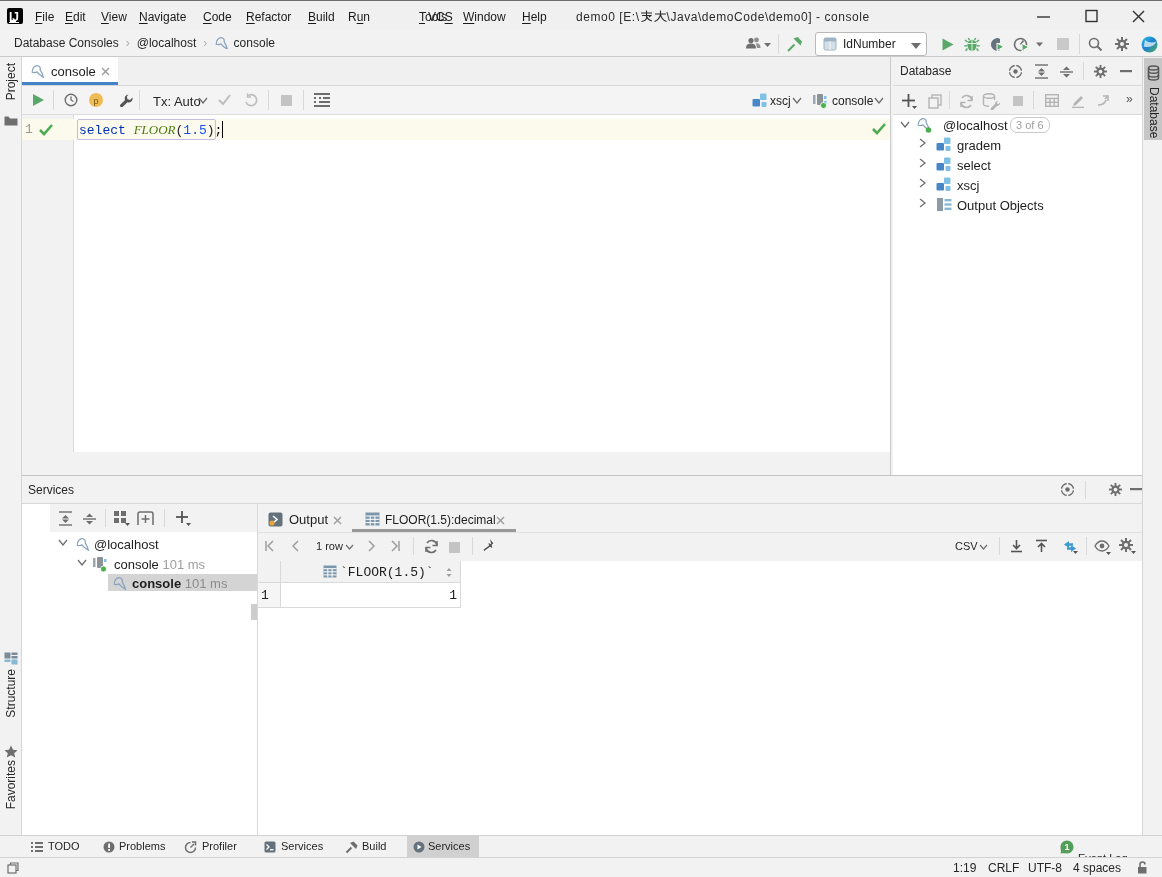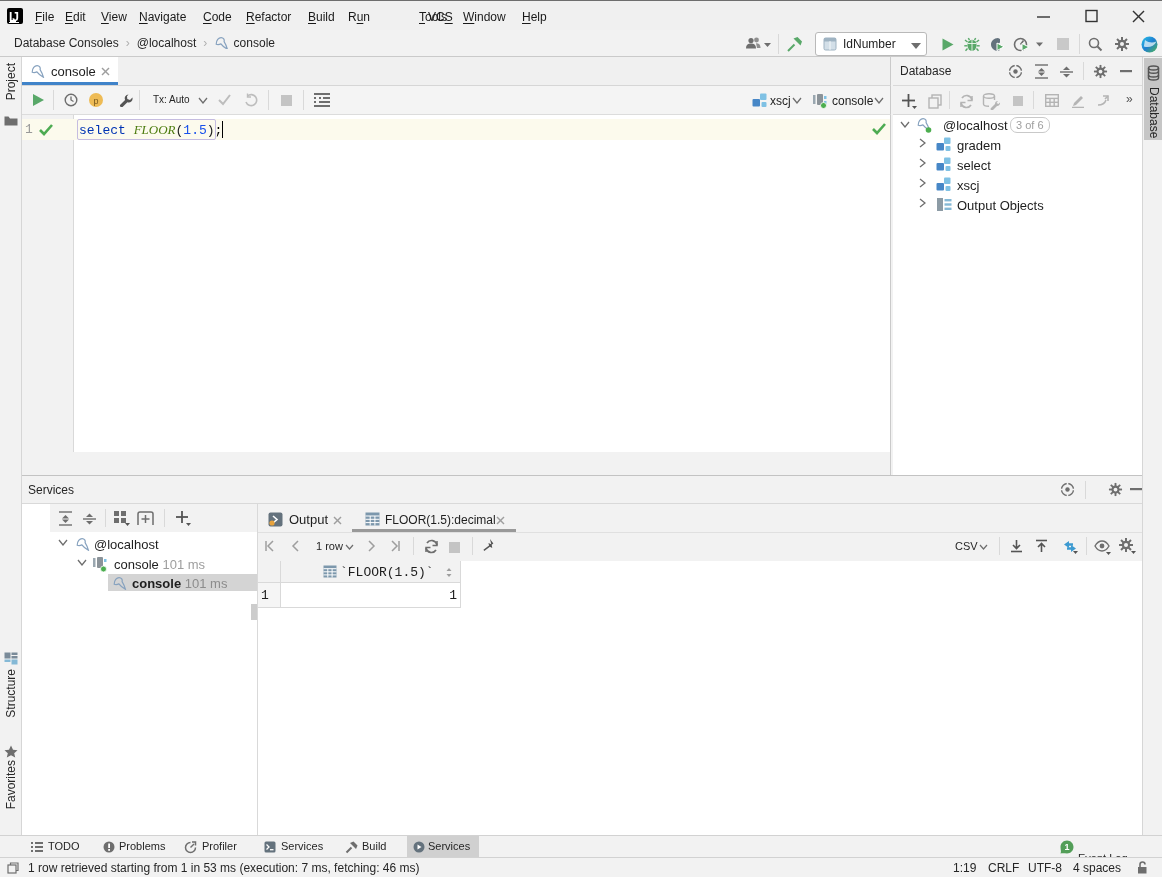--- a/index.html
+++ b/index.html
@@ -69,20 +69,26 @@
   <div class="menu" style="left:101px;"><span class="u">V</span>iew</div>
   <div class="menu" style="left:139px;"><span class="u">N</span>avigate</div>
   <div class="menu" style="left:203px;"><span class="u">C</span>ode</div>
   <div class="menu" style="left:246px;"><span class="u">R</span>efactor</div>
   <div class="menu" style="left:308px;"><span class="u">B</span>uild</div>
   <div class="menu" style="left:348px;">R<span class="u">u</span>n</div>
   <div class="menu" style="left:383px;margin-left:36px;"><span class="u">T</span>ools</div>
   <div class="menu" style="left:428px;">VC<span class="u">S</span></div>
   <div class="menu" style="left:463px;"><span class="u">W</span>indow</div>
   <div class="menu" style="left:522px;"><span class="u">H</span>elp</div>
+  <div class="abs" style="left:576px;top:9px;font-size:12px;color:#2b2b2b;letter-spacing:0.55px;">demo0 [E:\<svg width="27" height="12" viewBox="0 0 27 12" style="display:inline-block;vertical-align:-1px;">
+        <g stroke="#2b2b2b" stroke-width="1.1" fill="none">
+          <path d="M1,3 h11 M6.5,0.5 v2 M2,5.5 h9 M6.5,3 v5 C6.5,10 4,11 1.5,11.5 M6.5,6 C7.5,9 10,10.5 12,11 M9,7 l2.5,-2"></path>
+          <path d="M15,4 h11 M20.5,0.5 V4 M20.5,4 C20,7.5 17.5,10.5 14.5,11.5 M20.5,4 C21,7.5 23.5,10.5 26.5,11.5"></path>
+        </g>
+      </svg>\Java\demoCode\demo0] - console</div>
   <svg class="abs" style="left:1036px;top:8px;" width="112" height="16" viewBox="0 0 112 16">
     <line x1="1" y1="8" x2="14" y2="8" stroke="#333" stroke-width="1.4"></line>
     <rect x="50" y="1.5" width="11" height="11" fill="none" stroke="#333" stroke-width="1.4"></rect>
     <line x1="97" y1="2" x2="108" y2="13" stroke="#333" stroke-width="1.4"></line>
     <line x1="108" y1="2" x2="97" y2="13" stroke="#333" stroke-width="1.4"></line>
   </svg>
 </div>
 <div class="abs" id="toolbar2">
   <div id="crumbs">Database Consoles<span class="sep">›</span>@localhost<span class="sep">›</span><svg width="16" height="13" viewBox="0 0 16 13" style="display:inline-block;vertical-align:-2px;">
         <path d="M2.2,8.2 C2.2,4.2 4.6,1.6 7.1,1.6 C9.6,1.6 10.6,3.6 10.1,5.6 C11.6,8 12.7,10.6 13.4,13.2 C10.6,11.6 8.3,9.9 6.9,7.9 C5.1,8.7 3.4,8.7 2.2,8.2 Z" fill="none" stroke="#87a2bf" stroke-width="1.2"></path>
@@ -215,21 +221,21 @@
       <path d="M7,3.5 V7 L9.5,8.5" fill="none" stroke="#6e6e6e" stroke-width="1.3"></path>
     </svg>
   <svg class="icn" style="left:67px;top:7px;" width="14" height="14" viewBox="0 0 14 14">
       <circle cx="7" cy="7" r="7" fill="#eebb55"></circle>
       <text x="7" y="10.5" text-anchor="middle" font-size="9" font-family="Liberation Sans" fill="#7a5a1e">p</text>
     </svg>
   <svg class="icn" style="left:97px;top:7px;" width="14" height="14" viewBox="0 0 14 14">
       <path d="M9.5,1.5 a3.8,3.8 0 0 0 -3.4,5.4 L1.5,11.5 a1.6,1.6 0 0 0 2.3,2.3 L8.4,9.2 a3.8,3.8 0 0 0 5,-4.6 L11,7 L8.3,6 L8,3.2 Z" fill="#555"></path>
     </svg>
   <div class="abs" style="left:117px;top:4px;width:1px;height:20px;background:#d9d9d9;"></div>
-  <div class="abs" style="left:131px;top:8px;font-size:10px;color:#262626;">Tx: Auto</div>
+  <div class="abs" style="left:131px;top:8px;font-size:13px;color:#262626;">Tx: Auto</div>
   <svg class="icn" style="left:176px;top:11px;" width="10" height="7" viewBox="0 0 10 7">
       <path d="M1,1 L5,6 L9,1" fill="none" stroke="#6e6e6e" stroke-width="1.3"></path>
     </svg>
   <svg class="icn" style="left:196px;top:8px;" width="13" height="12" viewBox="0 0 13 12">
       <path d="M1,6 L5,10 L12,1" fill="none" stroke="#bdbdbd" stroke-width="2"></path>
     </svg>
   <svg class="icn" style="left:222px;top:7px;" width="14" height="14" viewBox="0 0 14 14">
       <path d="M3.5,3 A5.5,5.5 0 1 1 2,9" fill="none" stroke="#bdbdbd" stroke-width="1.6"></path>
       <path d="M3.5,0.5 V4 H7" fill="none" stroke="#bdbdbd" stroke-width="1.4"></path>
     </svg>
@@ -697,21 +703,20 @@
       <path d="M7,0.5 C10.6,0.5 13.5,3.4 13.5,7 C13.5,10.6 10.6,13.5 7,13.5 C5,13.5 3,13 0.5,13.5 C1.5,11.5 0.5,10 0.5,7 C0.5,3.4 3.4,0.5 7,0.5 Z" fill="#539e58"></path>
       <text x="7" y="10.3" text-anchor="middle" font-size="9" font-weight="bold" fill="#fff" font-family="Liberation Sans">1</text>
     </svg>
   <div class="bitem" style="left:1078px;margin-top:12px;">Event Log</div>
 </div>
 <div class="abs" id="statusbar">
   <svg class="icn" style="left:7px;top:4px;" width="12" height="12" viewBox="0 0 12 12">
       <rect x="1" y="3" width="8" height="8" fill="none" stroke="#6e6e6e" stroke-width="1.2"></rect>
       <path d="M3.5,3 V1 H11 V8.5 H9" fill="none" stroke="#6e6e6e" stroke-width="1.2"></path>
     </svg>
-  <div class="abs" style="left:28px;top:3px;font-size:12px;color:#262626;">1 row retrieved starting from 1 in 53 ms (execution: 7 ms, fetching: 46 ms)</div>
   <div class="abs" style="left:953px;top:3px;font-size:12px;color:#262626;">1:19</div>
   <div class="abs" style="left:988px;top:3px;font-size:12px;color:#262626;">CRLF</div>
   <div class="abs" style="left:1028px;top:3px;font-size:12px;color:#262626;">UTF-8</div>
   <div class="abs" style="left:1073px;top:3px;font-size:12px;color:#262626;">4 spaces</div>
   <svg class="icn" style="left:1136px;top:3px;" width="12" height="13" viewBox="0 0 12 13">
       <rect x="2" y="6" width="8.5" height="6.5" fill="#6e6e6e"></rect>
       <path d="M4,6 V3.5 a2.5,2.5 0 0 1 5,0" fill="none" stroke="#6e6e6e" stroke-width="1.6"></path>
     </svg>
 </div>
 

